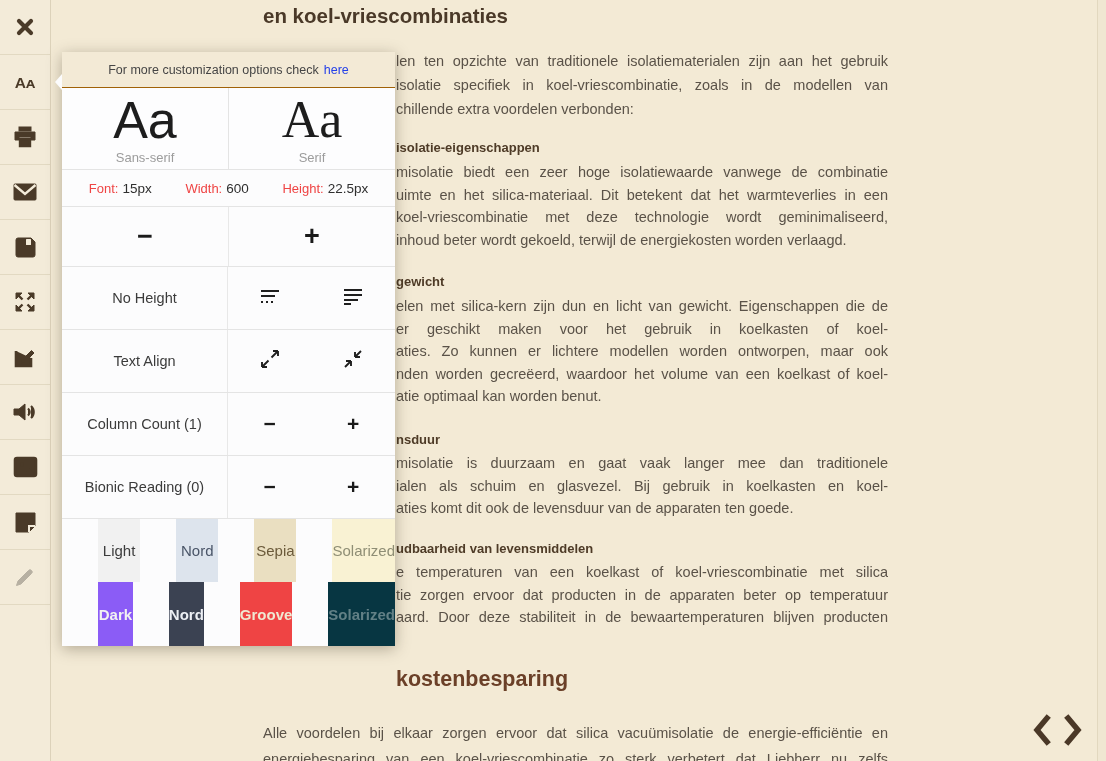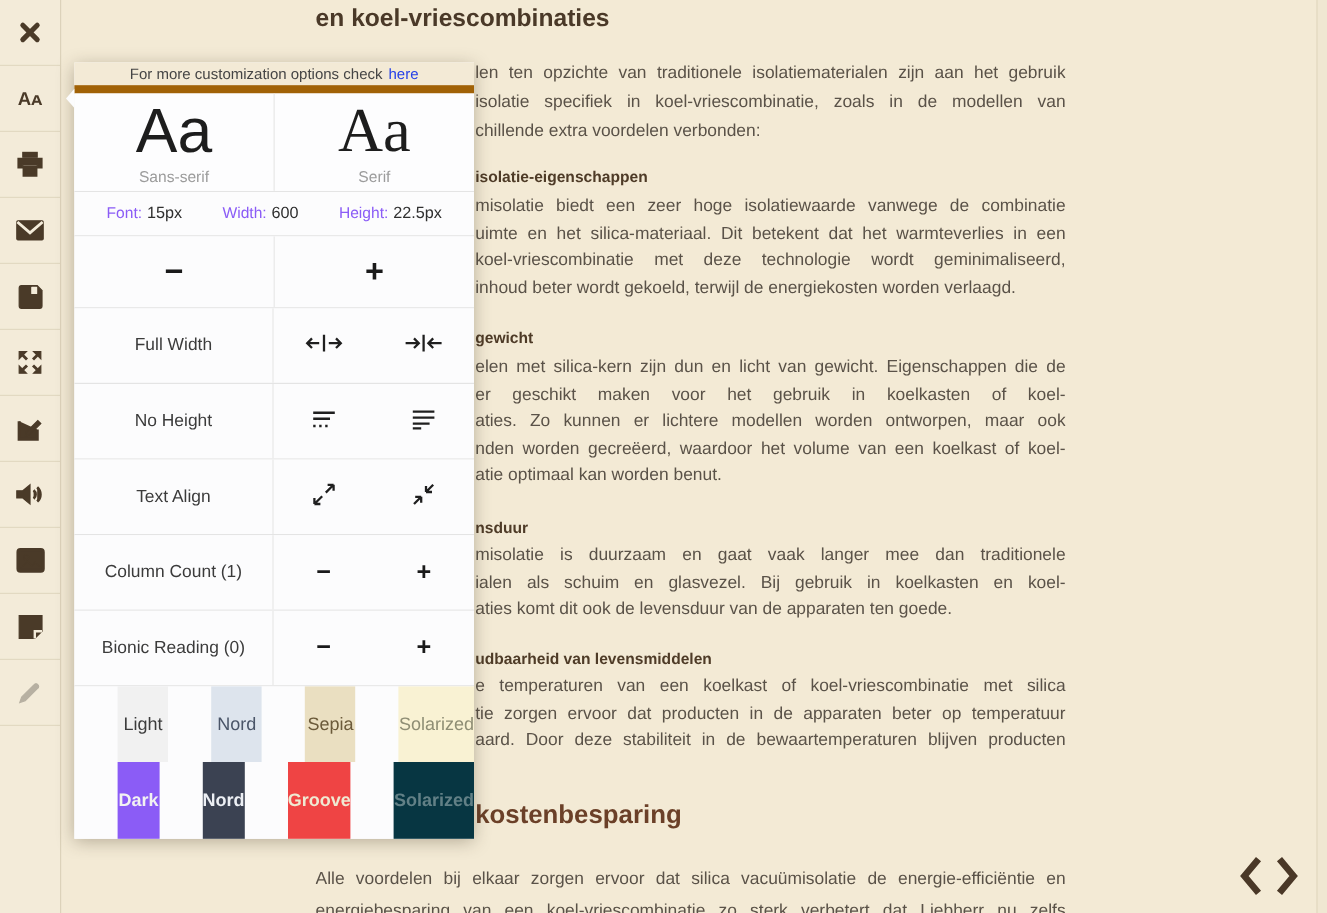--- a/index.html
+++ b/index.html
@@ -26,31 +26,31 @@
   .pager{position:absolute;top:712px;cursor:pointer;}
   .pager svg{stroke:#4a3827;fill:none;stroke-width:5.5;stroke-linecap:square;}
 
   
   #rail{position:absolute;right:0;top:0;width:8px;height:761px;background:#f0e7d2;border-left:1px solid #e2d8bf;}
 
   
   #popup{position:absolute;left:62px;top:52px;width:333px;background:#fcfcfd;box-shadow:0 3px 14px rgba(60,50,30,.35);}
   #popup .arrow{position:absolute;left:-7px;top:22px;width:0;height:0;border-top:8px solid transparent;border-bottom:8px solid transparent;border-right:7px solid #fcfcfd;}
   .pp-row{box-sizing:border-box;display:flex;border-bottom:1px solid #e4e4e4;background:#fcfcfd;}
-  #pp-header{height:26px;background:#f3ead6;border-bottom:7px solid #a16207;align-items:center;justify-content:center;font-size:12.5px;color:#454545;}
+  #pp-header{height:36px;background:#f3ead6;border-bottom:1px solid #a16207;align-items:center;justify-content:center;font-size:12.5px;color:#454545;}
   #pp-header a{color:#2440e8;text-decoration:none;margin-left:5px;cursor:pointer;}
   #pp-fonts{height:82px;}
   .font-card{flex:1;display:flex;flex-direction:column;align-items:center;justify-content:center;cursor:pointer;background:#fdfdfe;}
   .font-card:first-child{border-right:1px solid #e4e4e4;}
   .aa{font-size:52px;line-height:56px;color:#1d1d1d;}
   .aa-sans{font-family:"Liberation Sans",sans-serif;}
   .aa-serif{font-family:"Liberation Serif",serif;}
   .font-lbl{font-size:13px;color:#9c9c9c;margin-top:2px;}
   #pp-metrics{height:37px;align-items:center;justify-content:space-around;padding:0 10px;}
-  .m-lbl{font-size:13px;color:#8b5cf6;}
+  .m-lbl{font-size:13px;color:#ef4444;}
   .m-val{font-size:13.5px;color:#2f2f2f;margin-left:4px;}
   #pp-stepper{height:60px;}
   .step-cell{flex:1;display:flex;align-items:center;justify-content:center;font-size:27px;font-weight:700;color:#1a1a1a;cursor:pointer;}
   .step-cell:first-child{border-right:1px solid #e8e8e8;}
   .ctl{height:63px;}
   .ctl-lbl{width:166px;box-sizing:border-box;border-right:1px solid #e8e8e8;display:flex;align-items:center;justify-content:center;font-size:14.5px;color:#3b3b3b;}
   .ctl-btn{flex:1;display:flex;align-items:center;justify-content:center;cursor:pointer;}
   .ctl-btn svg{stroke:#1f1f1f;fill:none;stroke-width:1.9;}
   .ctl-pm{font-size:21px;font-weight:700;color:#1a1a1a;}
   .themes{height:63px;border-bottom:none;}
@@ -241,37 +241,20 @@
       <span>
         <span class="m-lbl">Height:</span><span class="m-val">22.5px</span>
       </span>
     </div>
 
     <div class="pp-row" id="pp-stepper">
       <div class="step-cell">−</div>
       <div class="step-cell">+</div>
     </div>
 
-    <div class="pp-row ctl">
-      <div class="ctl-lbl">Full Width</div>
-      <div class="ctl-btn">
-        <span>
-          <svg width="34" height="20" viewBox="0 0 34 20">
-              <path d="M17 3 v14 M13 10 H3 M7 6 l-4 4 4 4 M21 10 h10 M27 6 l4 4 -4 4"></path>
-            </svg>
-        </span>
-      </div>
-      <div class="ctl-btn">
-        <span>
-          <svg width="34" height="20" viewBox="0 0 34 20">
-              <path d="M17 3 v14 M2 10 h11 M9 6 l4 4 -4 4 M32 10 H21 M25 6 l-4 4 4 4"></path>
-            </svg>
-        </span>
-      </div>
-    </div>
 
     <div class="pp-row ctl">
       <div class="ctl-lbl">No Height</div>
       <div class="ctl-btn">
         <span>
           <svg width="24" height="20" viewBox="0 0 24 20">
               <path d="M3 5 h18 M3 10 h14 M3 16 h2 M8 16 h2 M13 16 h2" stroke-width="2"></path>
             </svg>
         </span>
       </div>

